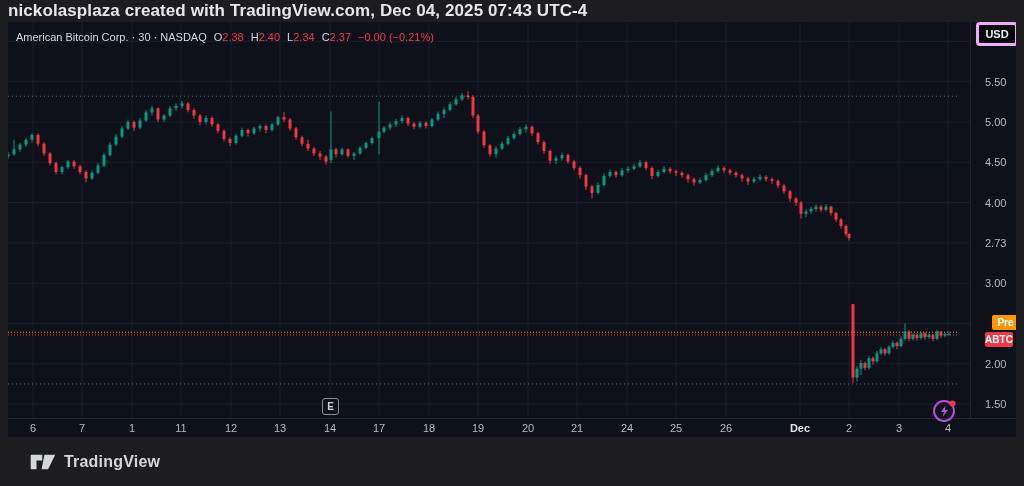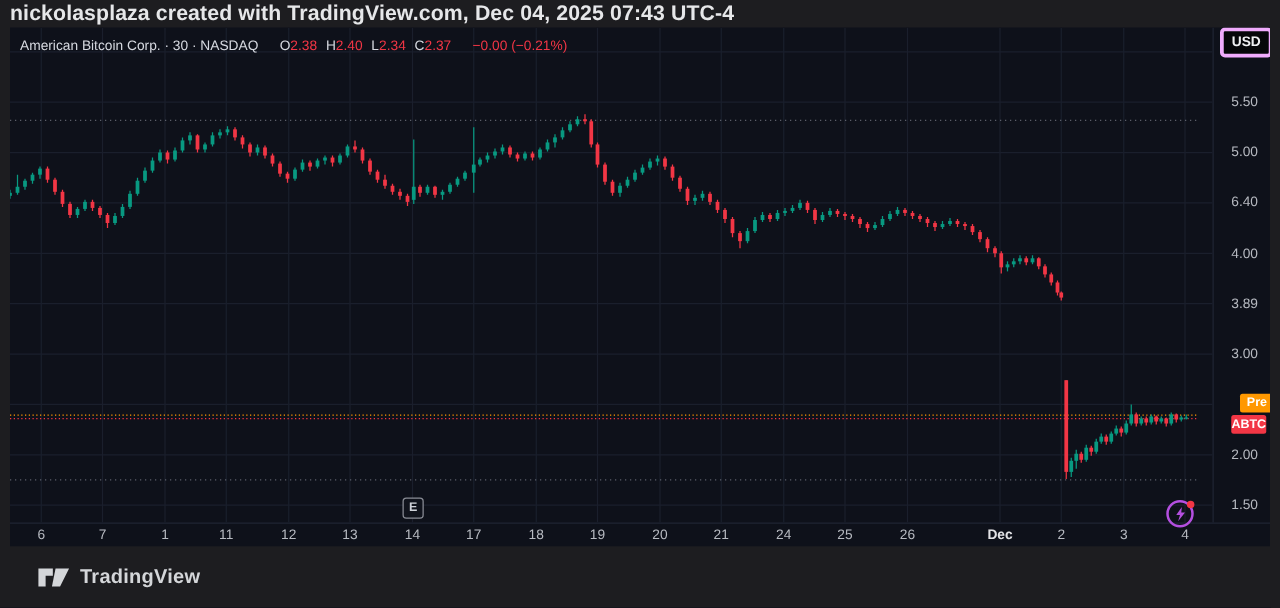--- a/index.html
+++ b/index.html
@@ -17,21 +17,21 @@
   .attribution { color:#e6e7e9; font-size:17px; font-weight:700; letter-spacing:.1px; }
   .chart-panel {
     position:absolute; left:8px; top:22px; width:1008px; height:415px;
     background:#0e111a; overflow:hidden;
   }
   #plot { position:absolute; left:0; top:0; }
   .pane-sep-h { position:absolute; left:0; top:396px; width:1008px; height:1px; background:#1f2433; }
   .pane-sep-v { position:absolute; left:962px; top:0; width:1px; height:396px; background:#1f2433; }
   .legend {
     position:absolute; left:8px; top:6px; height:18px;
-    display:flex; align-items:center; gap:17px; font-size:11px; color:#d6d9e0;
+    display:flex; align-items:center; gap:7px; font-size:11px; color:#d6d9e0;
     white-space:nowrap; z-index:5;justify-content:center;
   }
   .legend .ohlc { display:flex; gap:7px; }
   .legend .pair .k { color:#d6d9e0; }
   .legend .pair .v { color:#f23645; }
   .legend .chg { color:#f23645; }
   .currency-btn {
     position:absolute; left:968px; top:0; width:42px; height:24px;
     background:#060709; border:3px solid #f0abfc; border-radius:4px;
     color:#f0f1f3; font-size:11px; font-weight:700;
@@ -463,23 +463,23 @@
       </span>
     <span class="chg">−0.00 (−0.21%)</span>
   </div>
 
   <div class="currency-btn">USD</div>
 
   <div class="price-axis" id="price-axis">
       <div class="price-tick" style="top: 19px;">6.00</div>
       <div class="price-tick" style="top: 60px;">5.50</div>
       <div class="price-tick" style="top: 100px;">5.00</div>
-      <div class="price-tick" style="top: 140px;">6.40</div>
+      <div class="price-tick" style="top: 140px;">4.50</div>
       <div class="price-tick" style="top: 181px;">4.00</div>
-      <div class="price-tick" style="top: 221px;">3.89</div>
+      <div class="price-tick" style="top: 221px;">2.73</div>
       <div class="price-tick" style="top: 261px;">3.00</div>
       <div class="price-tick" style="top: 342px;">2.00</div>
       <div class="price-tick" style="top: 382px;">1.50</div>
     </div>
   <div class="time-axis" id="time-axis">
       <div class="time-tick" style="left: 25px;">6</div>
       <div class="time-tick" style="left: 74px;">7</div>
       <div class="time-tick" style="left: 124px;">1</div>
       <div class="time-tick" style="left: 173px;">11</div>
       <div class="time-tick" style="left: 223px;">12</div>

